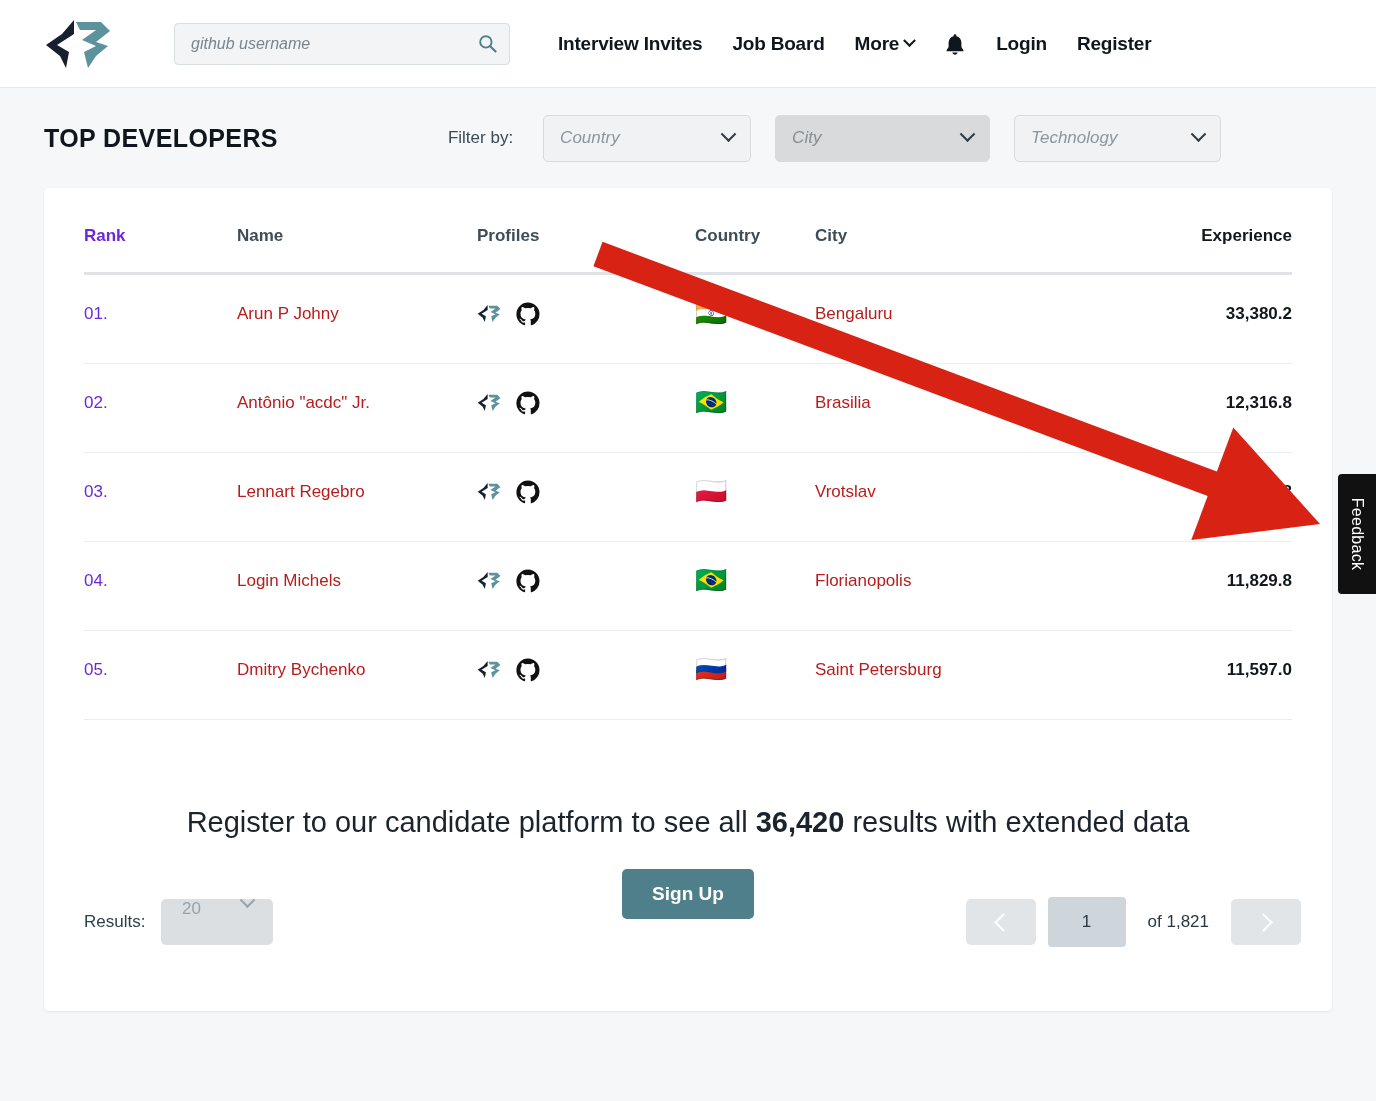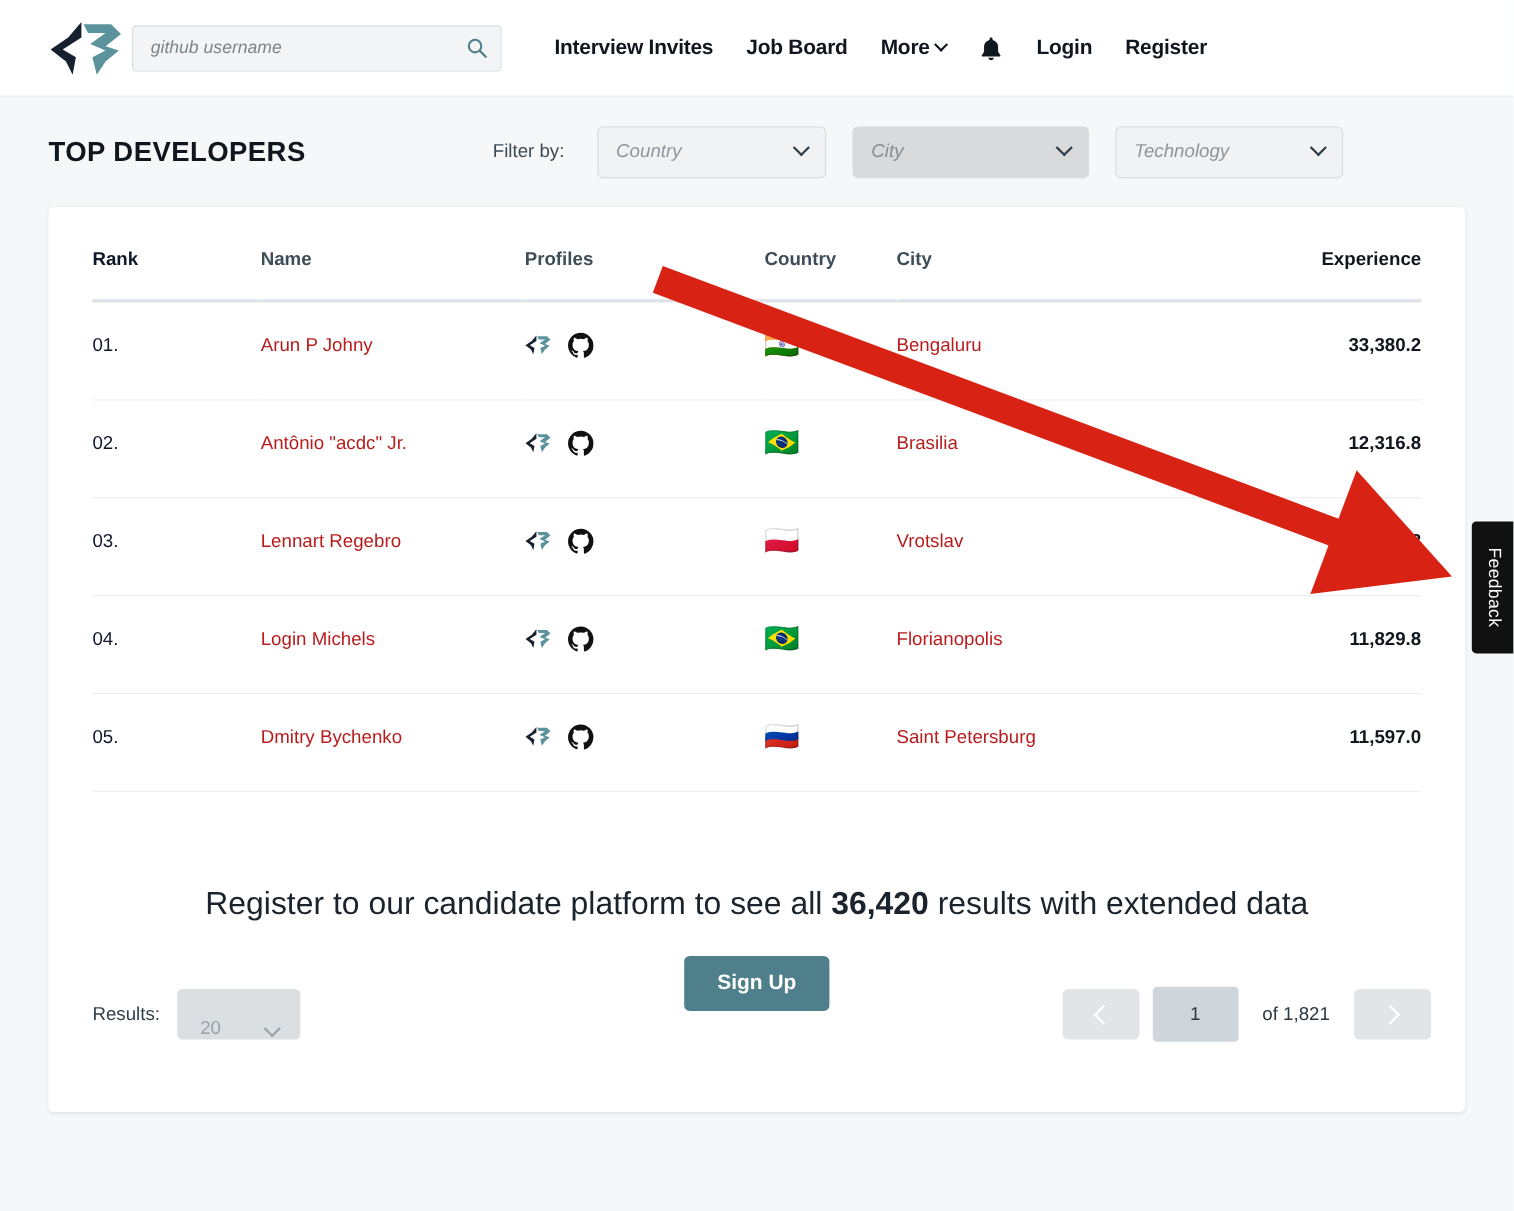--- a/index.html
+++ b/index.html
@@ -29,20 +29,21 @@
   }
 
   #logo {
     margin-left: 44px;
     width: 76px;
     height: 52px;
     display: block;
   }
 
   #search-wrap {
+    margin-left: 54px;
     width: 336px;
     height: 42px;
     background: #f2f4f5;
     border: 1px solid #d9dee1;
     border-radius: 4px;
     display: flex;
     align-items: center;
     padding: 0 12px 0 16px;
   }
   #search-input {
@@ -165,21 +166,21 @@
   th.num { text-align: right; }
 
   td {
     font-size: 17px;
     padding: 25px 0 36px 0;
     border-bottom: 1px solid #eceff1;
     vertical-align: middle;
   }
   tbody tr:last-child td { border-bottom: 1px solid #eceff1; }
 
-  .c-rank { width: 153px; color: #0f172a; margin-left: 12px; }
+  .c-rank { width: 153px; color: #6d28d9; margin-left: 12px; }
   .c-name { width: 240px; }
   .c-prof { width: 218px; }
   .c-ctry { width: 120px; }
   .c-city { width: 245px; }
   .c-exp  { text-align: right; font-weight: bold; color: #11171d; }
 
   .link { color: #b91c1c; cursor: pointer; }
   .profiles { display: flex; align-items: center; gap: 12px; }
   .flag { font-size: 26px; line-height: 1; }
 
@@ -211,21 +212,21 @@
     left: 40px; right: 31px;
     bottom: 64px;
     display: flex;
     align-items: center;
   }
   #results-label { font-size: 17px; color: #30404a; margin-right: 16px; }
   #results-select {
     width: 112px; height: 46px;
     background: #dcdfe1;
     border: 0; border-radius: 5px;
-    display: flex; align-items: flex-end; justify-content: space-around;
+    display: flex; align-items: flex-start; justify-content: space-around;
     font-size: 17px; color: #9aa2a8;
   }
   #results-select .sel-chev { border-color: #9aa2a8; }
 
   #pager { margin-left: auto; display: flex; align-items: center; gap: 12px; }
   .pg-btn {
     width: 70px; height: 46px;
     background: #e2e5e7;
     border: 0; border-radius: 5px;
     display: flex; align-items: center; justify-content: center;

